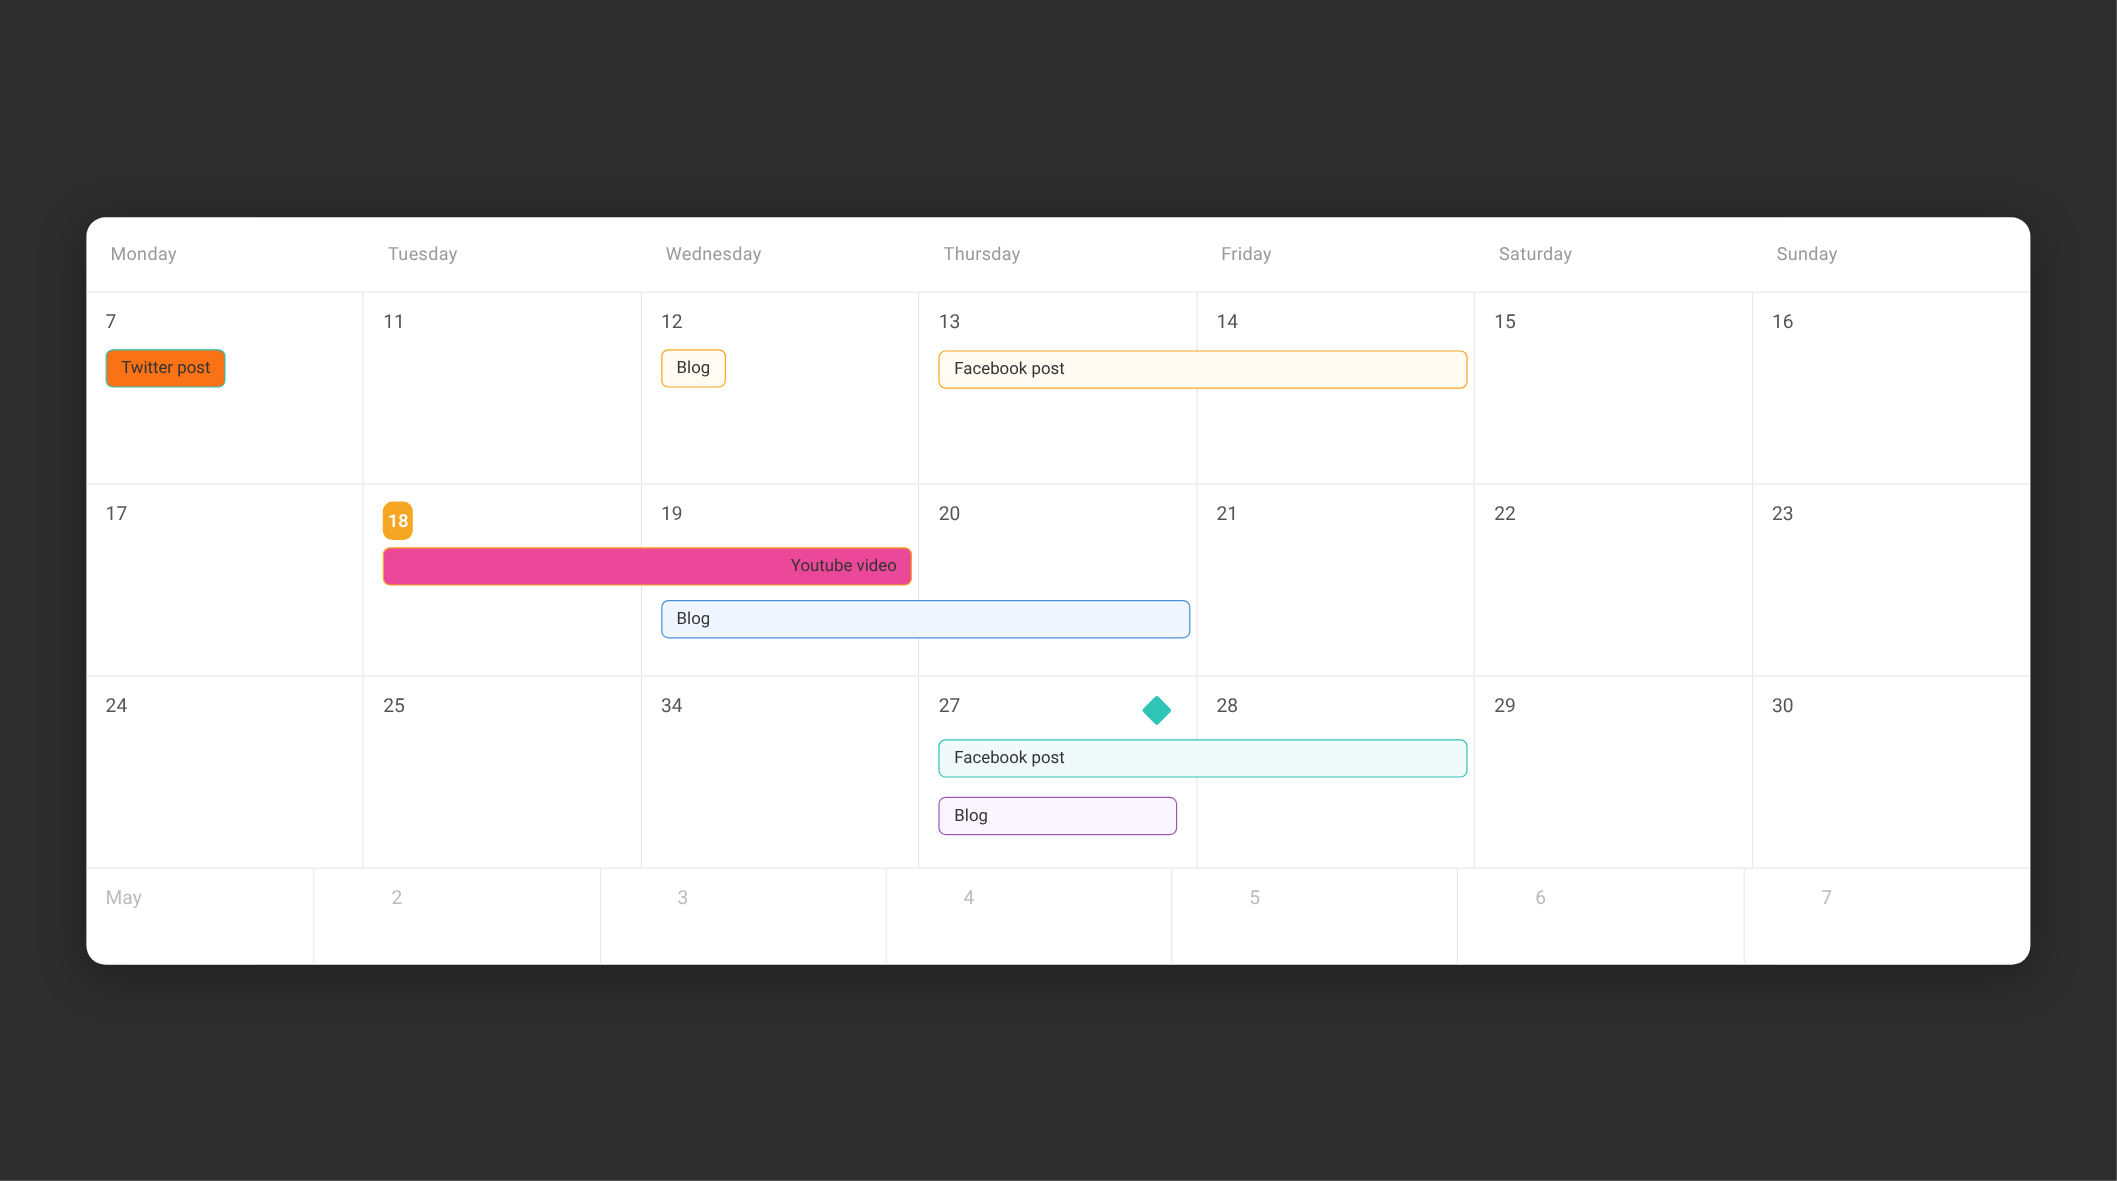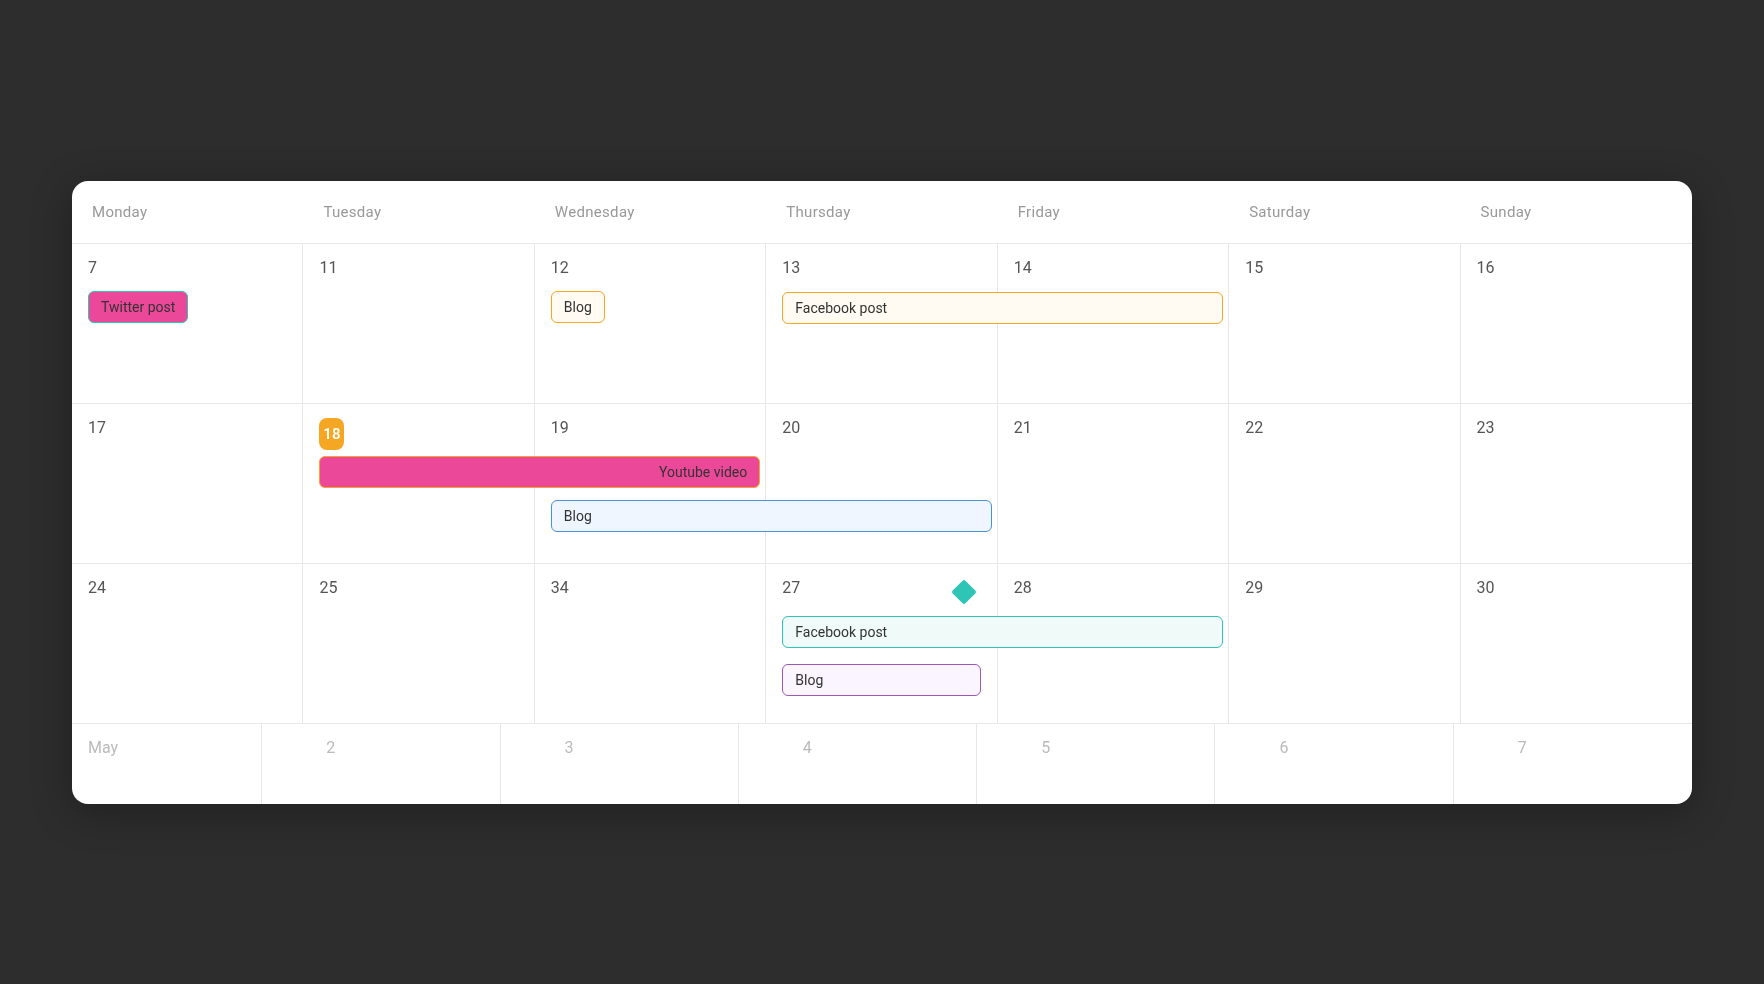--- a/index.html
+++ b/index.html
@@ -100,21 +100,21 @@
       font-size: 14px;
       font-weight: 400;
       margin-bottom: 6px;
       width: auto;
       white-space: nowrap;
     }
 
     .event-tag.green {
       border: 1.5px solid #2ec4b6;
       color: #333;
-      background: #ec4899;
+      background: #f97316;
     }
 
     .event-tag.orange {
       border: 1.5px solid #f5a623;
       color: #333;
       background: #fffbf3;
     }
 
     .events-area {
       margin-top: 4px;

